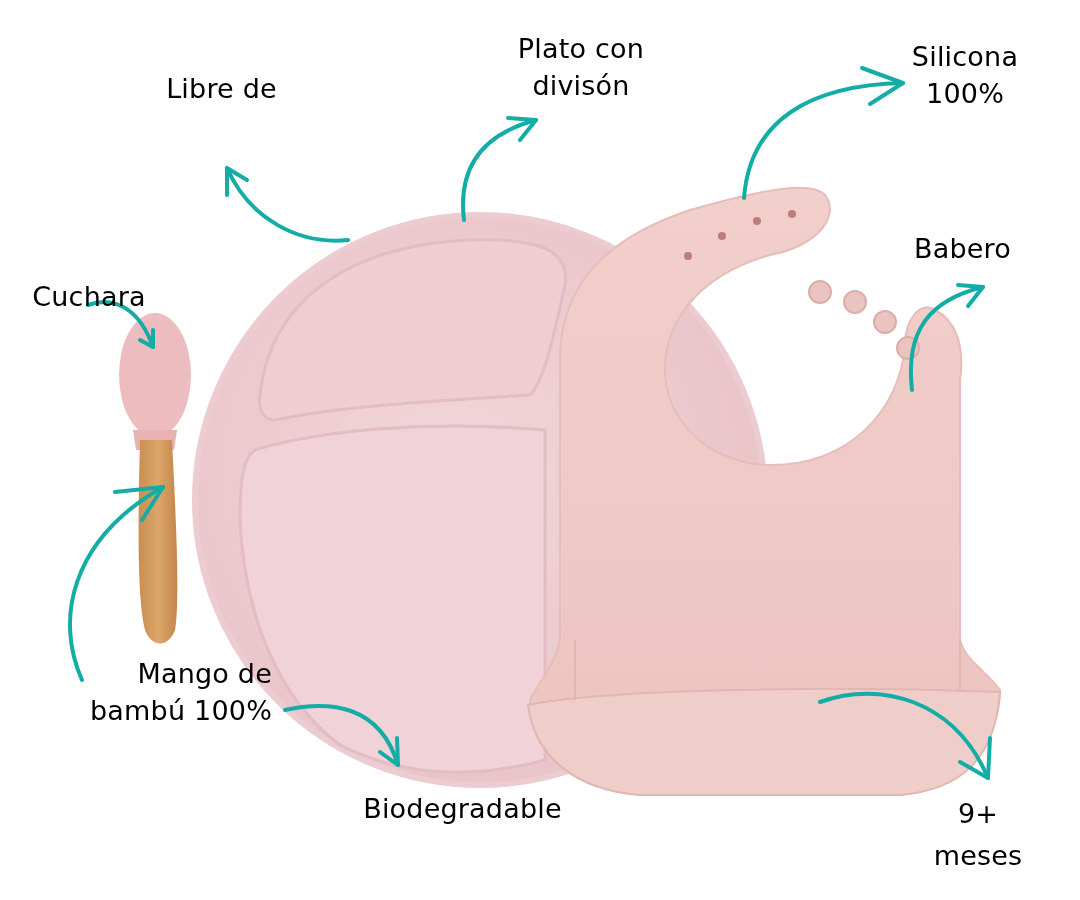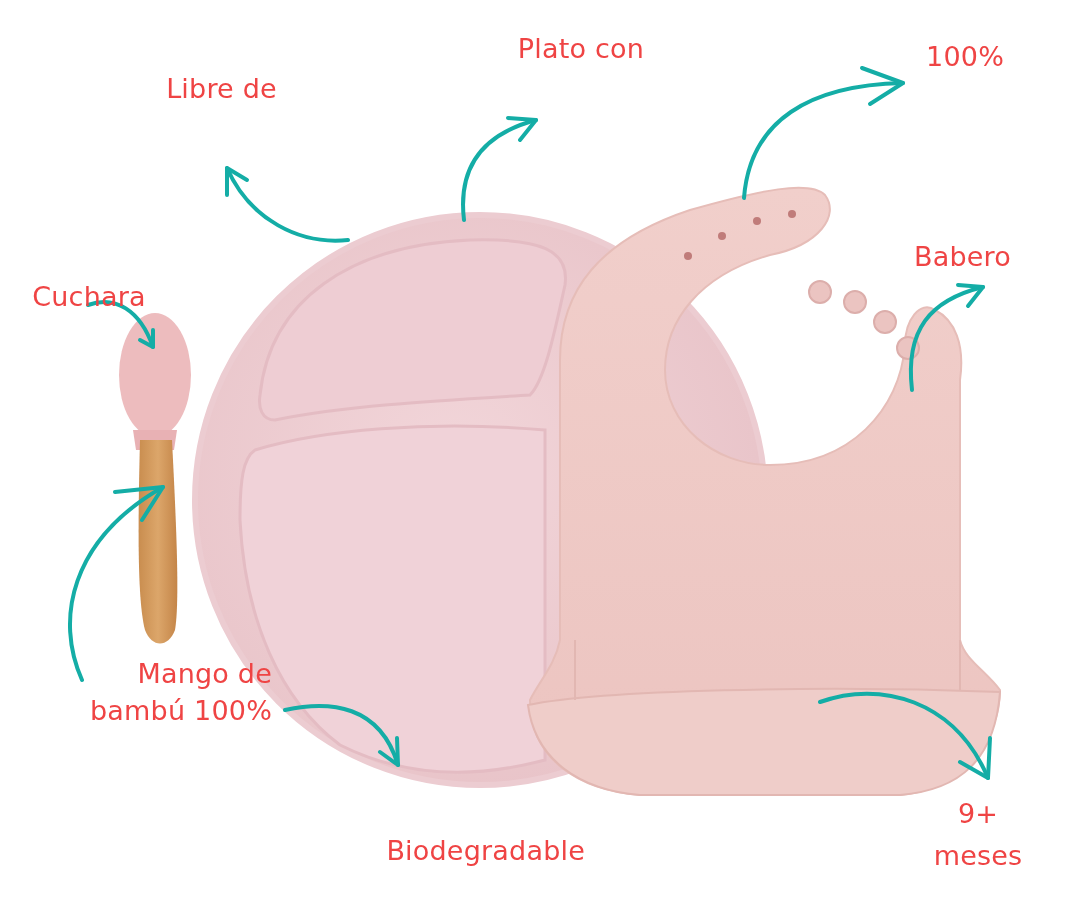--- a/index.html
+++ b/index.html
@@ -1,21 +1,21 @@
 <!DOCTYPE html>
 <html><head>
   <meta charset="utf-8">
   <style>
     html, body { margin: 0; padding: 0; background: #ffffff; }
     body { width: 1080px; height: 900px; position: relative; overflow: hidden; font-family: "DejaVu Sans", sans-serif; }
     .stage { position: absolute; left: 0; top: 0; width: 1080px; height: 900px; }
     svg.art { position: absolute; left: 0; top: 0; }
     .label {
       position: absolute;
-      color: #ef4444;
+      color: #000000;
       font-family: "DejaVu Sans", sans-serif;
       font-size: 27px;
       line-height: 37px;
       text-align: center;
       white-space: nowrap;
       letter-spacing: 0.2px;
     }
     .label span { display: block; }
   </style>
 </head>
@@ -105,40 +105,42 @@
       <path d="M988 778 L 990 738 M988 778 L 960 762"></path>
     </g>
   </svg>
 
   <div class="label" style="left:154px; top:70px; width:135px;">
     <span>Libre de</span>
   </div>
 
   <div class="label" style="left:496px; top:30px; width:170px;">
     <span>Plato con</span>
+    <span>divisón</span>
   </div>
 
   <div class="label" style="left:895px; top:38px; width:140px;">
+    <span>Silicona</span>
     <span>100%</span>
   </div>
 
-  <div class="label" style="left:900px; top:230px; width:125px;margin-top:8px;">
+  <div class="label" style="left:900px; top:230px; width:125px;">
     <span>Babero</span>
   </div>
 
   <div class="label" style="left:14px; top:278px; width:150px;text-align:center;">
     <span>Cuchara</span>
   </div>
 
   <div class="label" style="left:72px; top:655px; width:200px;text-align:right;">
     <span>Mango de</span>
     <span>bambú 100%</span>
   </div>
 
-  <div class="label" style="left:340px; top:832px; width:245px;text-align:right;">
+  <div class="label" style="left:340px; top:790px; width:245px;">
     <span>Biodegradable</span>
   </div>
 
   <div class="label" style="left:918px; top:793px; width:120px; line-height:42px;">
     <span>9+</span>
     <span>meses</span>
   </div>
 
 </div>
 

